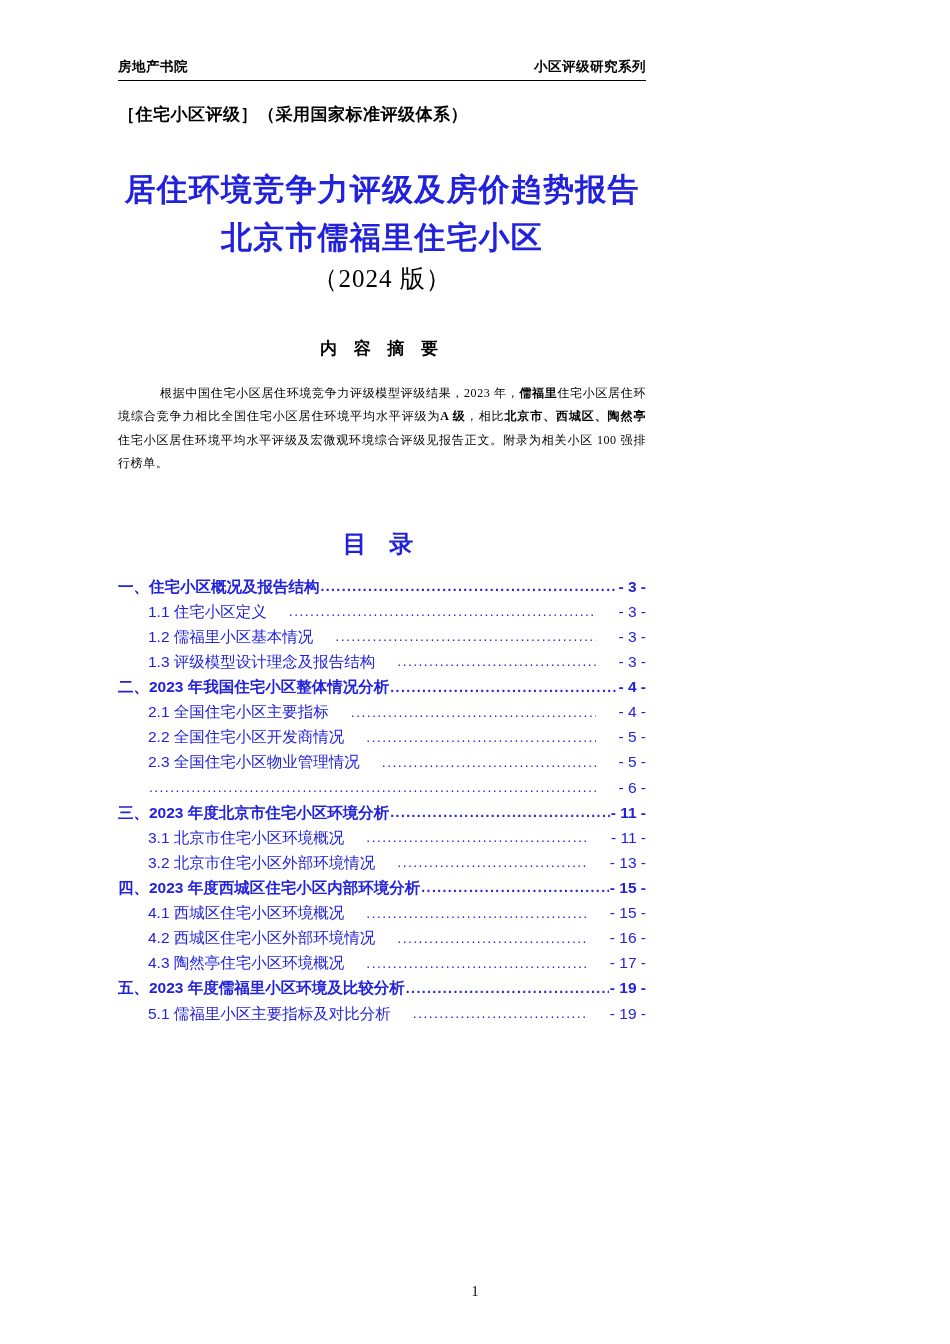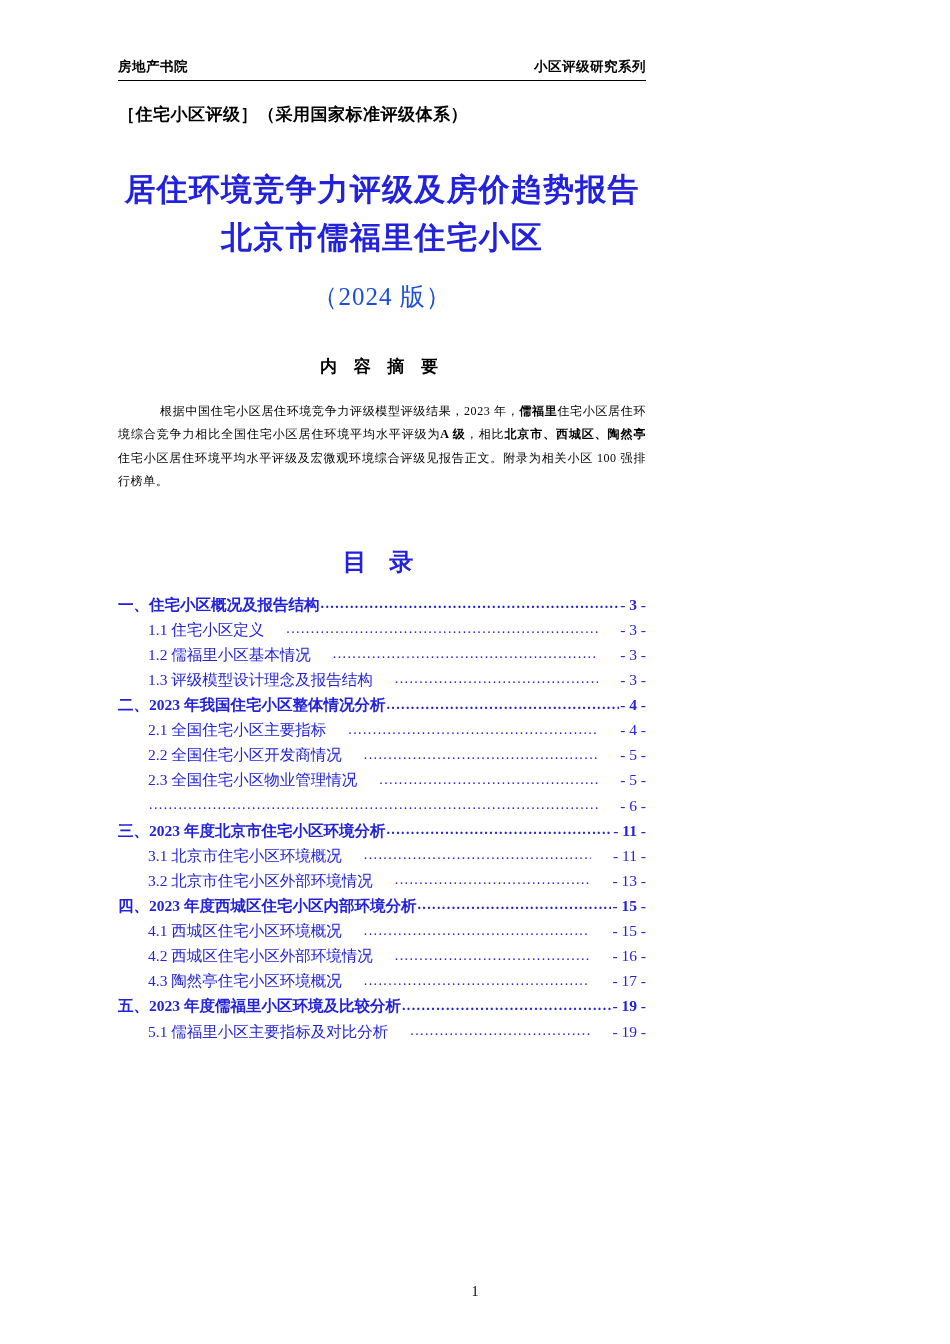--- a/index.html
+++ b/index.html
@@ -55,24 +55,24 @@
   }
   .title-line {
     color: #2222dd;
     font-weight: bold;
     font-size: 31px;
     line-height: 1.55;
     letter-spacing: 1.2px;
     font-family: "Liberation Serif", serif;
   }
   .title-version {
-    color: #1d4ed8;
+    color: #000000;
     font-weight: normal;
     font-size: 25px;
-    margin-top: 18px;
+    margin-top: 0;
     letter-spacing: 1px;
     font-family: "Liberation Serif", serif;
   }
 
   
   .section-heading {
     text-align: center;
     font-size: 17px;
     font-weight: bold;
     margin-top: 42px;
@@ -103,21 +103,21 @@
   .toc {
     margin-top: 14px;
     color: #2222dd;
   }
   .toc-row {
     display: flex;
     align-items: flex-end;
     font-size: 15.5px;
     line-height: 1.62;
     white-space: nowrap;
-    font-family: Liberation Serif, serif;
+    font-family: Liberation Sans, sans-serif;
     text-align: center;
   }
   .toc-row.lvl1 { font-weight: bold; }
   .toc-row.lvl2 { padding-left: 30px; gap: 21px; }
   .toc-label { flex: 0 0 auto; }
   .toc-dots {
     flex: 1 1 auto;
     overflow: hidden;
     margin: 0 1px;
     letter-spacing: 1.4px;

